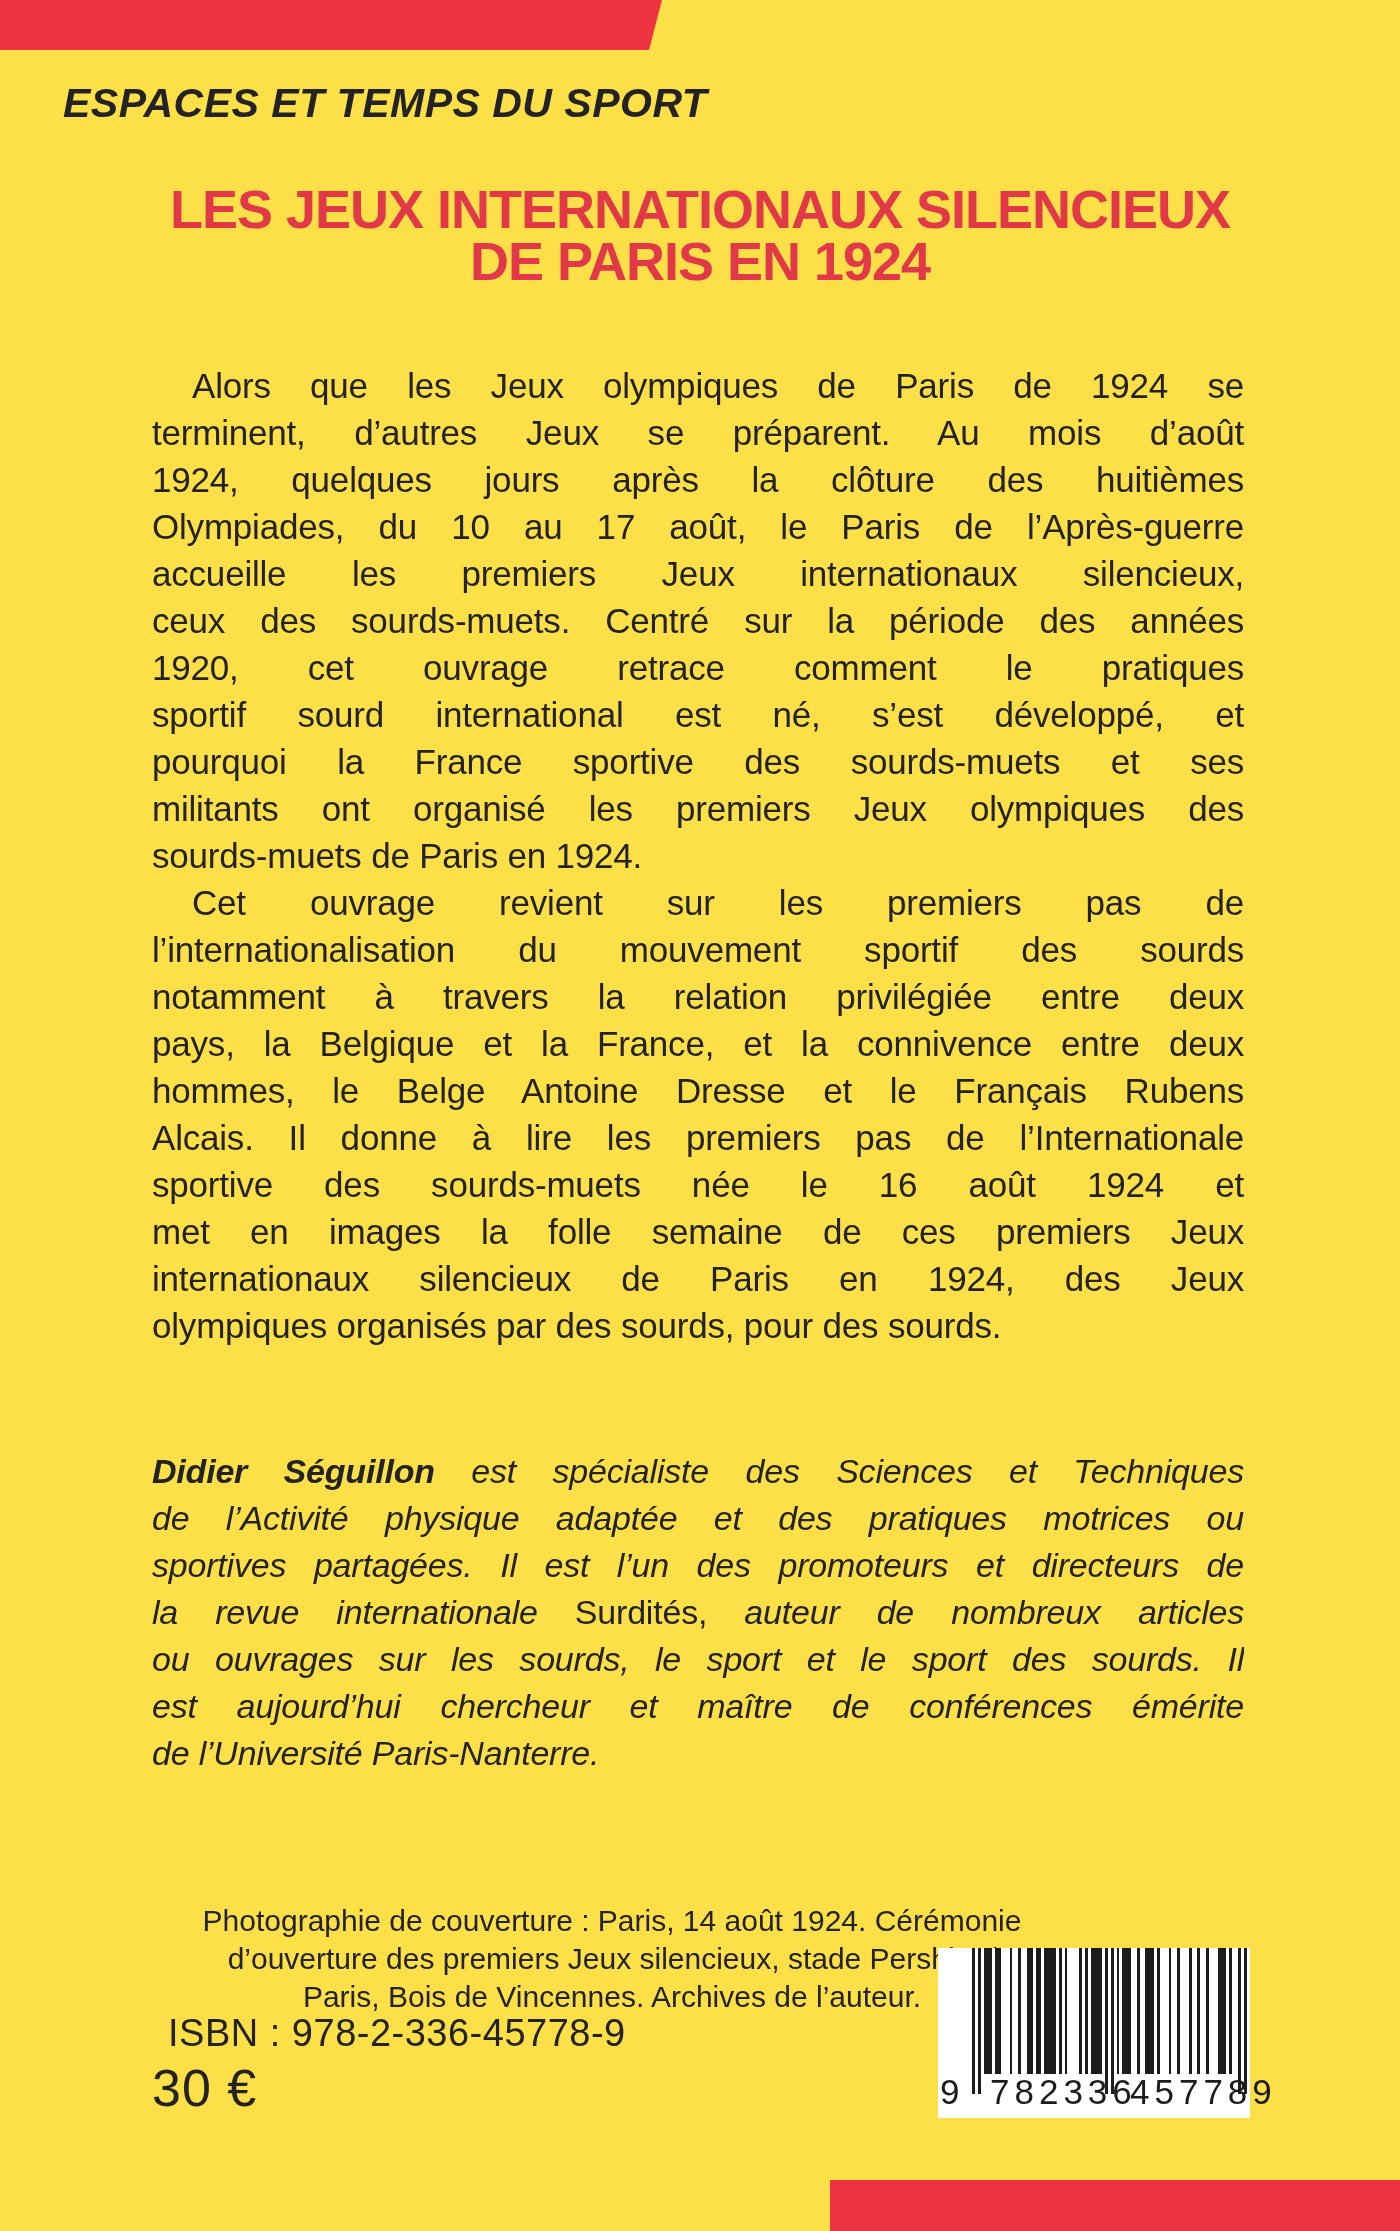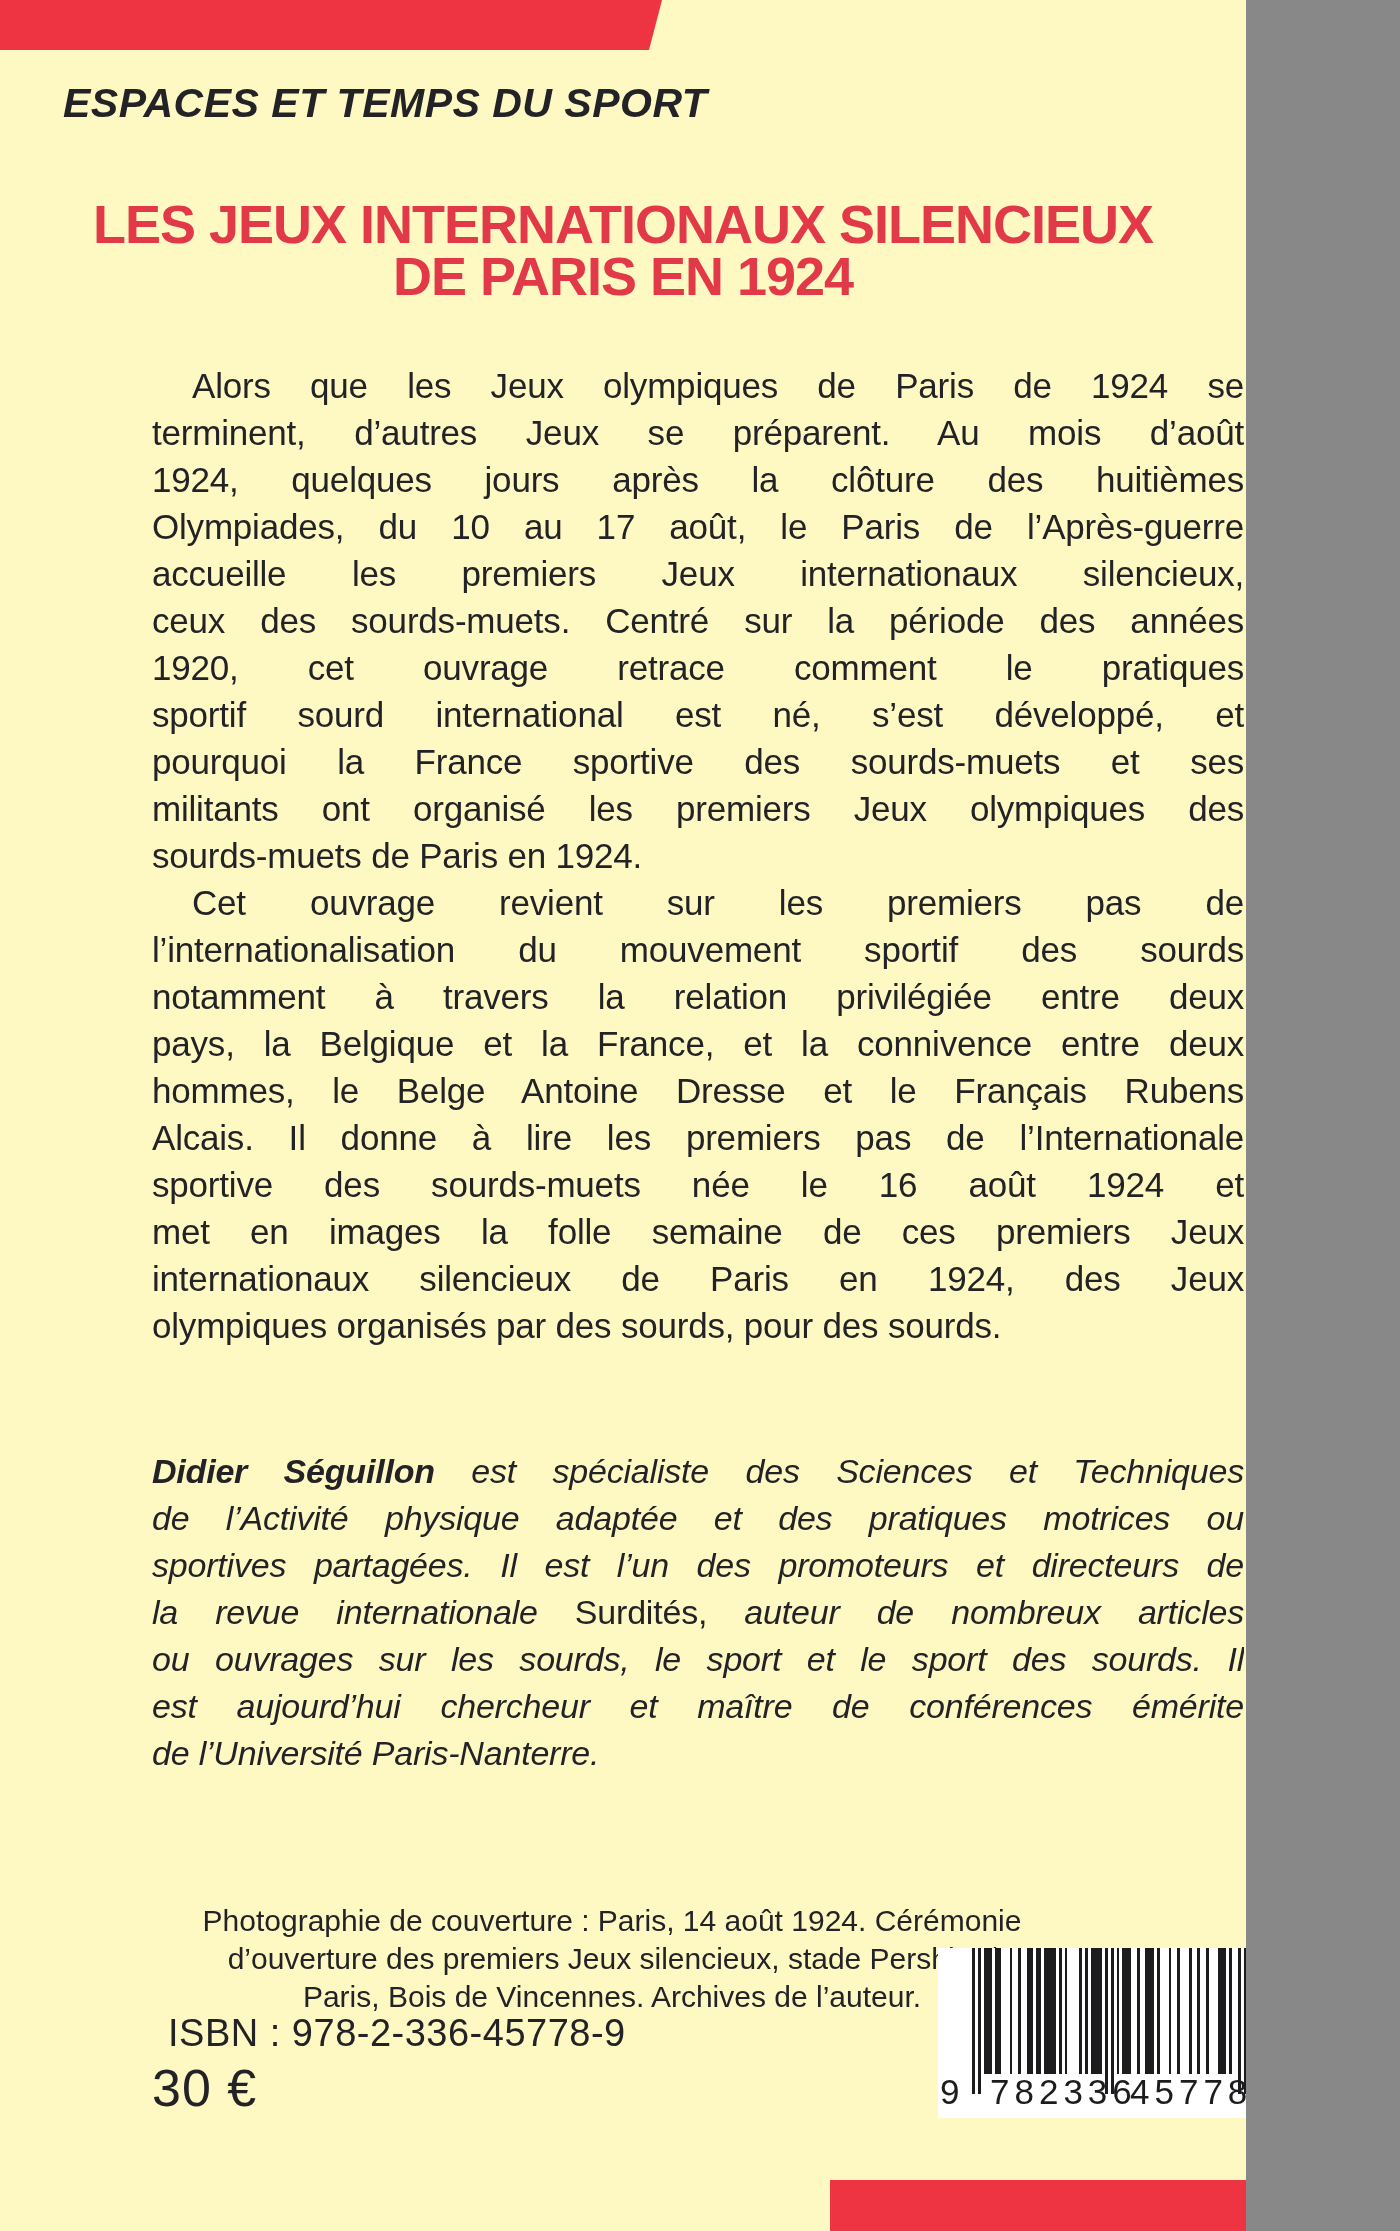--- a/index.html
+++ b/index.html
@@ -1,19 +1,19 @@
 <!DOCTYPE html>
 <html style="--band-red: #ee3342; --title-red: #e23949; --text-dark: #232327;"><head>
 <meta charset="utf-8">
 <style>
   html,body{margin:0;padding:0;background:#888;}
   .page{
     position:relative;
-    width:1246px;height:2231px;
-    background:#fef9c3;
+    width:1400px;height:2231px;
+    background:#fde047;
     overflow:hidden;
     font-family:"Liberation Sans",sans-serif;
     color:var(--text-dark,#232327);
   }
   .top-band{
     position:absolute;left:0;top:0;
     width:662px;height:50px;
     background:var(--band-red,#ee3342);
     clip-path:polygon(0 0,100% 0,calc(100% - 13px) 100%,0 100%);
   }
@@ -26,21 +26,21 @@
     font-size:41px;font-weight:700;font-style:italic;
     letter-spacing:.5px;color:var(--text-dark,#232327);
     white-space:nowrap;
   }
   .title{
     position:absolute;left:0;right:0;top:183px;
     text-align:center;
     color:var(--title-red,#e23949);
     font-size:54px;font-weight:700;line-height:52px;
     letter-spacing:-1px;
-    margin:15px;
+    margin:0;
   }
   .textcol{position:absolute;left:152px;width:1092px;}
   .body-block{top:362px;}
   .line{
     height:47px;line-height:47px;
     text-align:justify;text-align-last:justify;
     overflow:hidden;white-space:nowrap0;
   }
   .para .line:first-child{text-indent:40px;}
   .para .line:last-child{text-align-last:left;}

